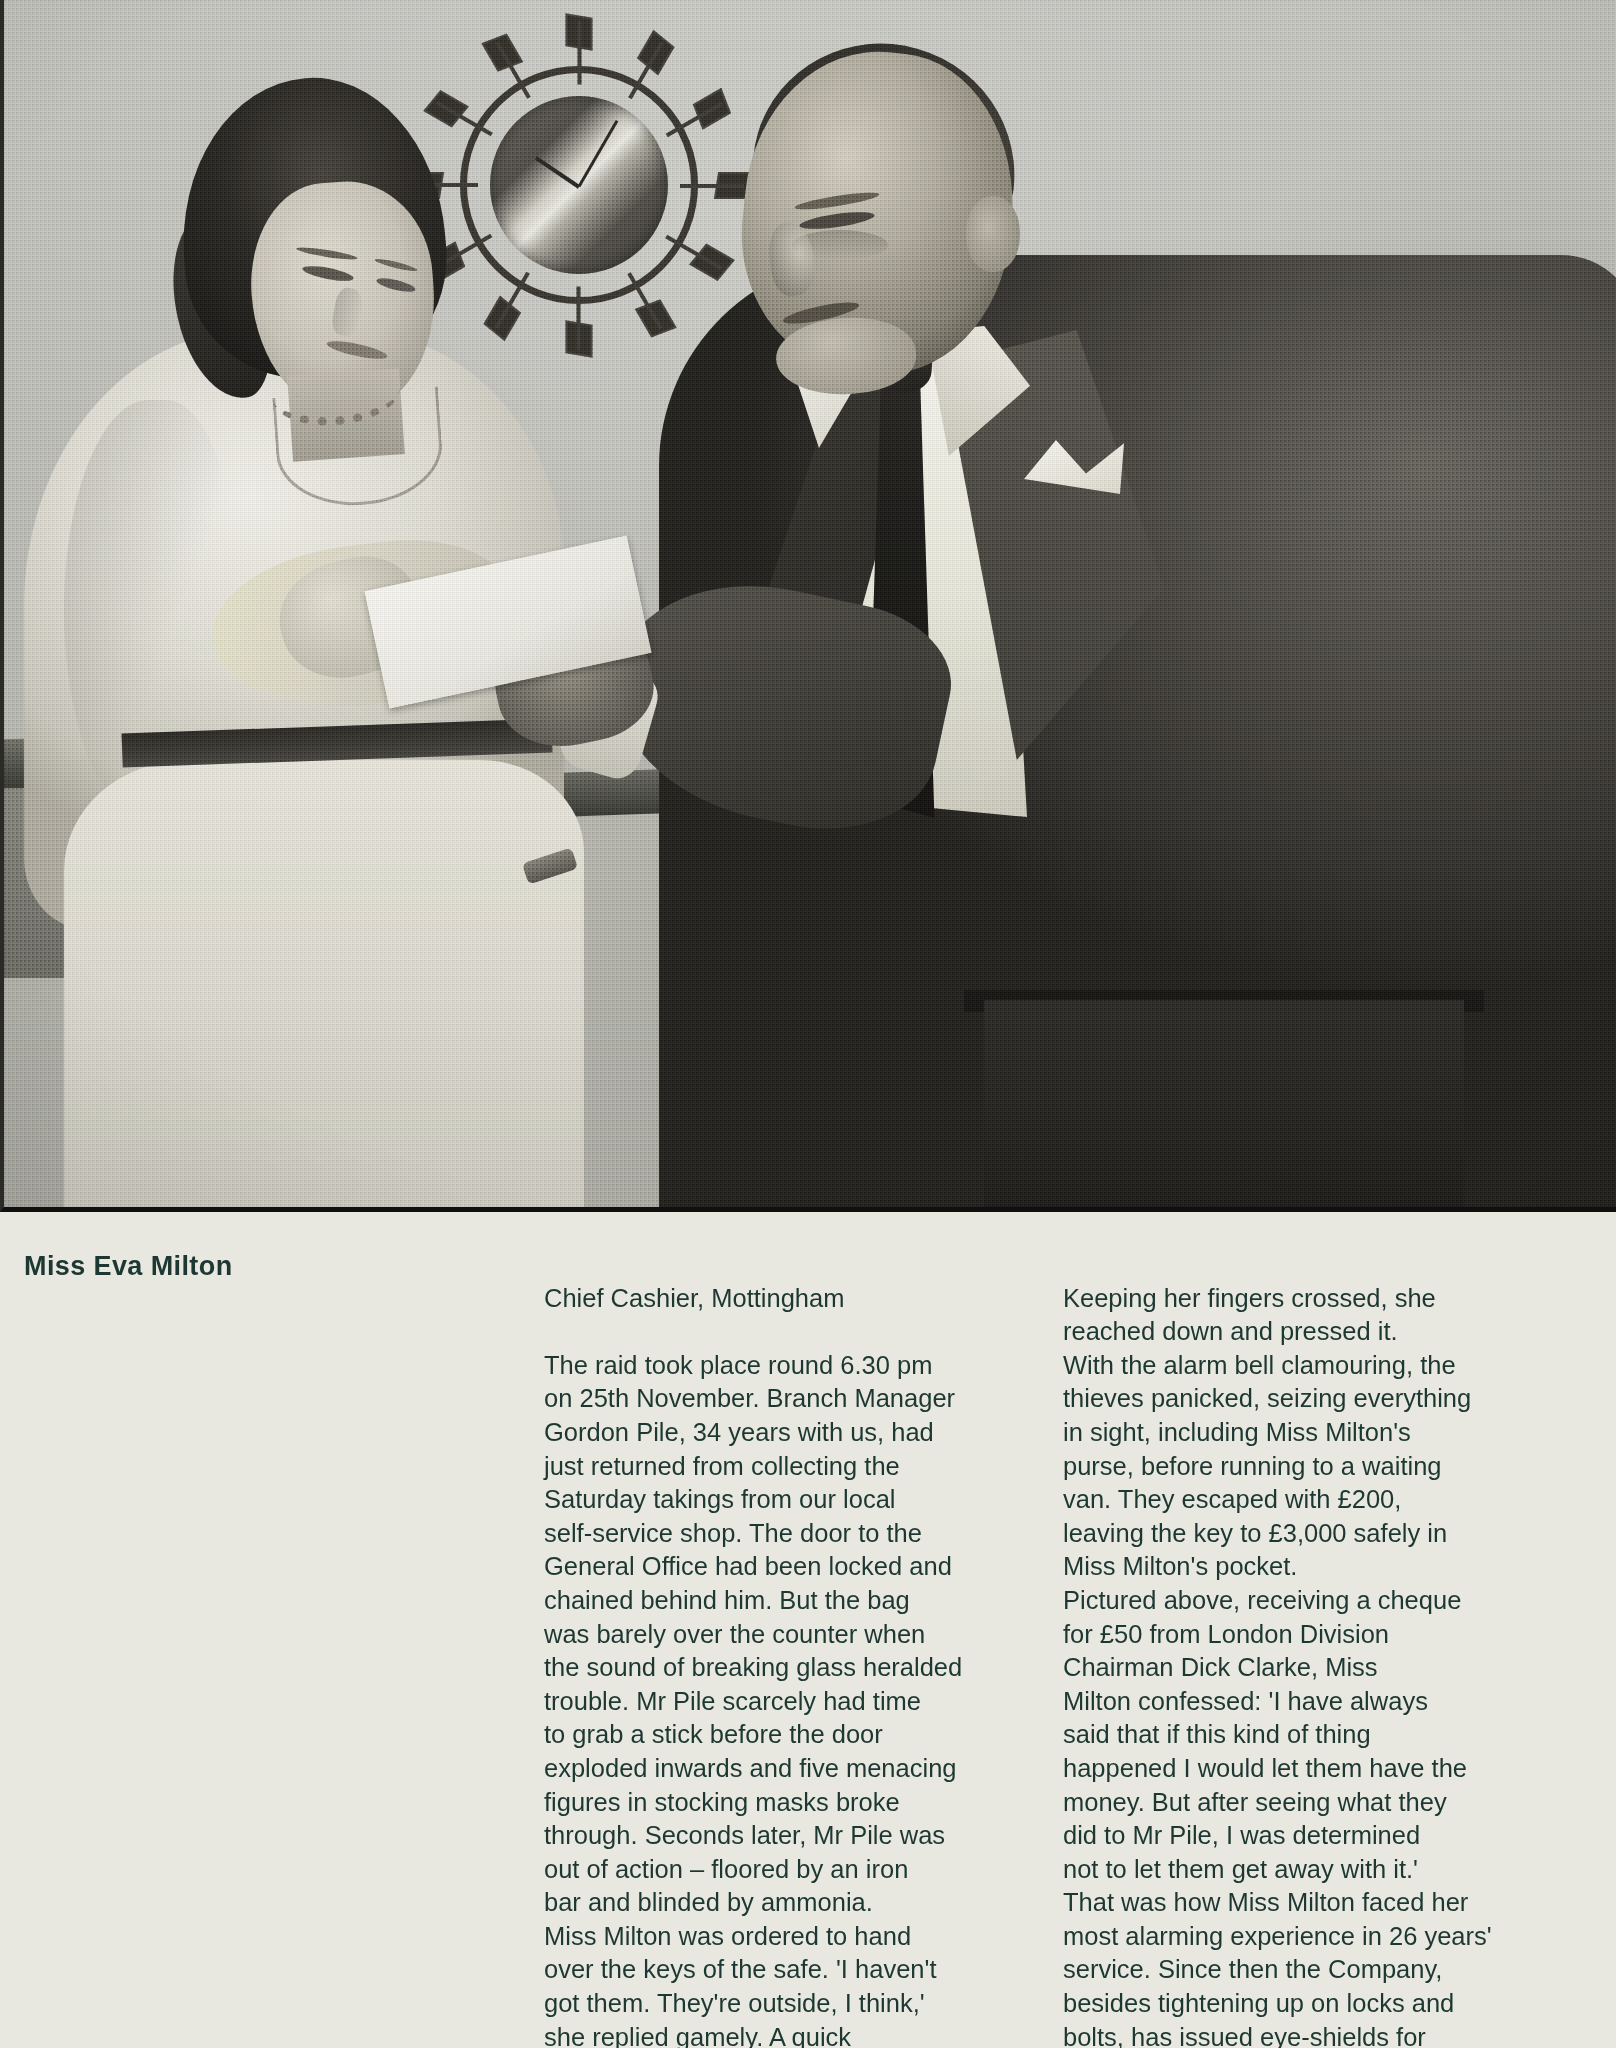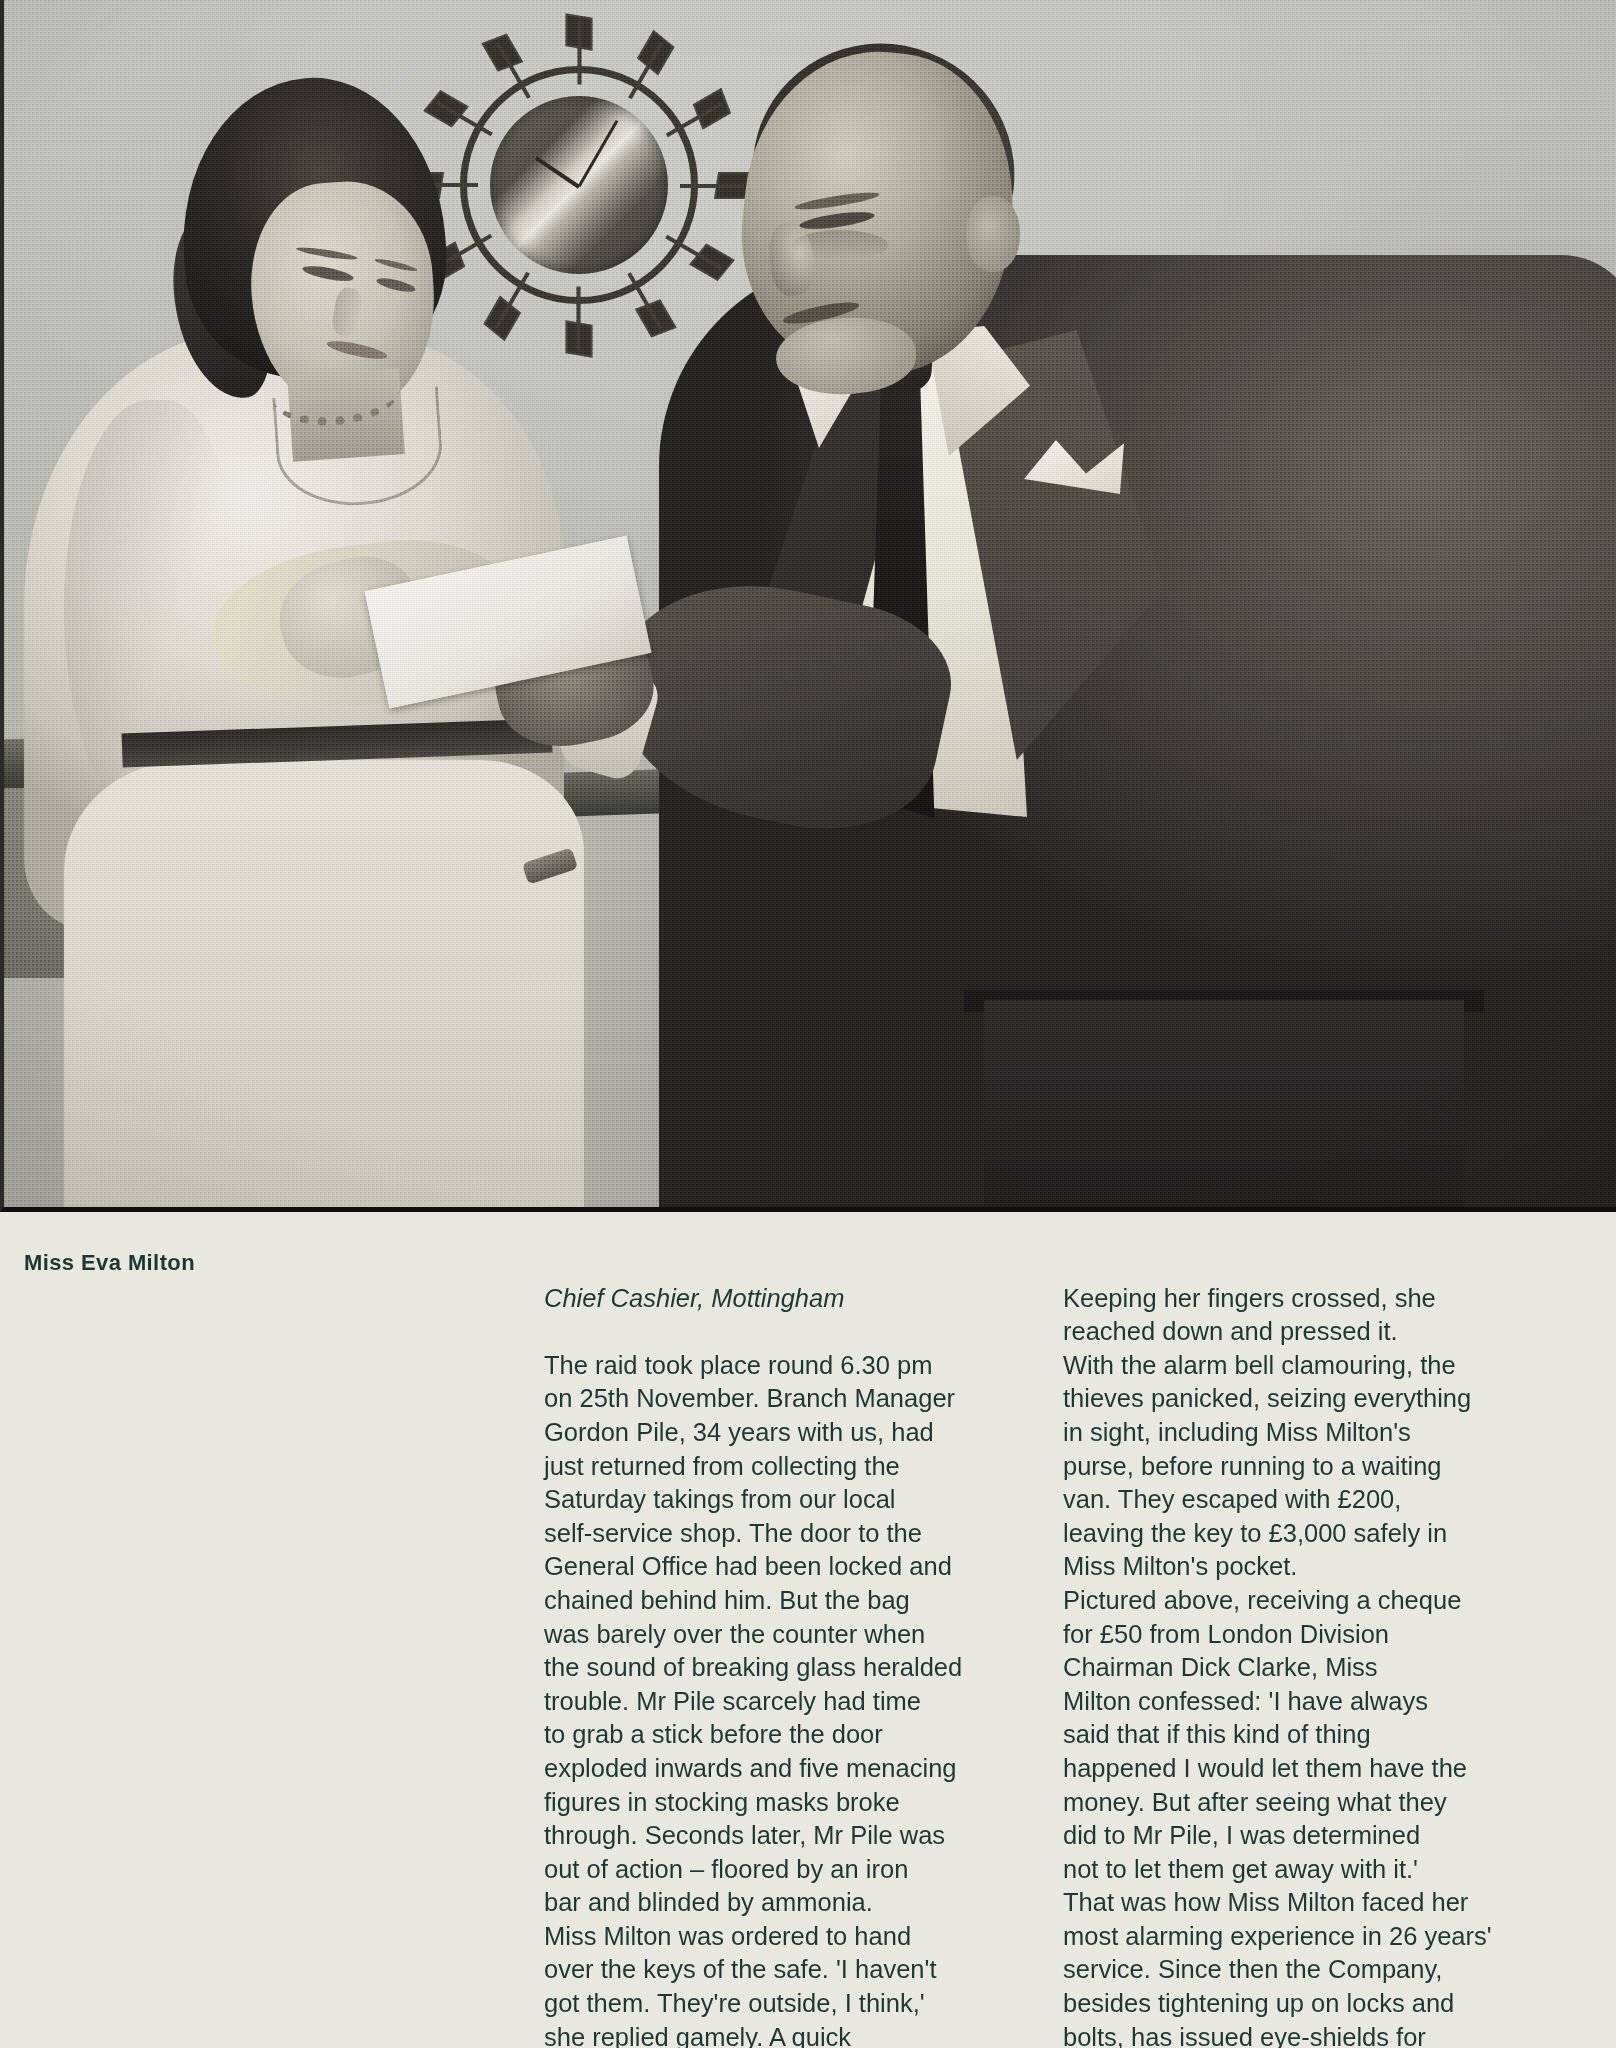--- a/index.html
+++ b/index.html
@@ -424,39 +424,38 @@
     top: 1212px;
     width: 1616px;
     height: 836px;
     background: #e9e8e0;
   }
   .cap-name {
     position: absolute;
     left: 24px;
     top: 38px;
     width: 330px;
-    font-size: 22px;
+    font-size: 27px;
     font-weight: bold;
     letter-spacing: .4px;
     color: #1d3832;
     line-height: 1.2;
   }
   .col {
     position: absolute;
     top: 36px;
     color: #1d3832;
     font-size: 25.5px;
     line-height: 33.6px;
     white-space: pre-line;
   }
   .col-mid  { left: 544px; width: 470px; }
   .col-right{ left: 1063px; width: 480px; }
   .role {
     display: block;
-    font-style: italic;
   }
 </style>
 </head>
 <body>
 
 <div class="page">
 
   <div class="photo-frame">
     <div class="photo-scene">
       <div class="wall"></div>

